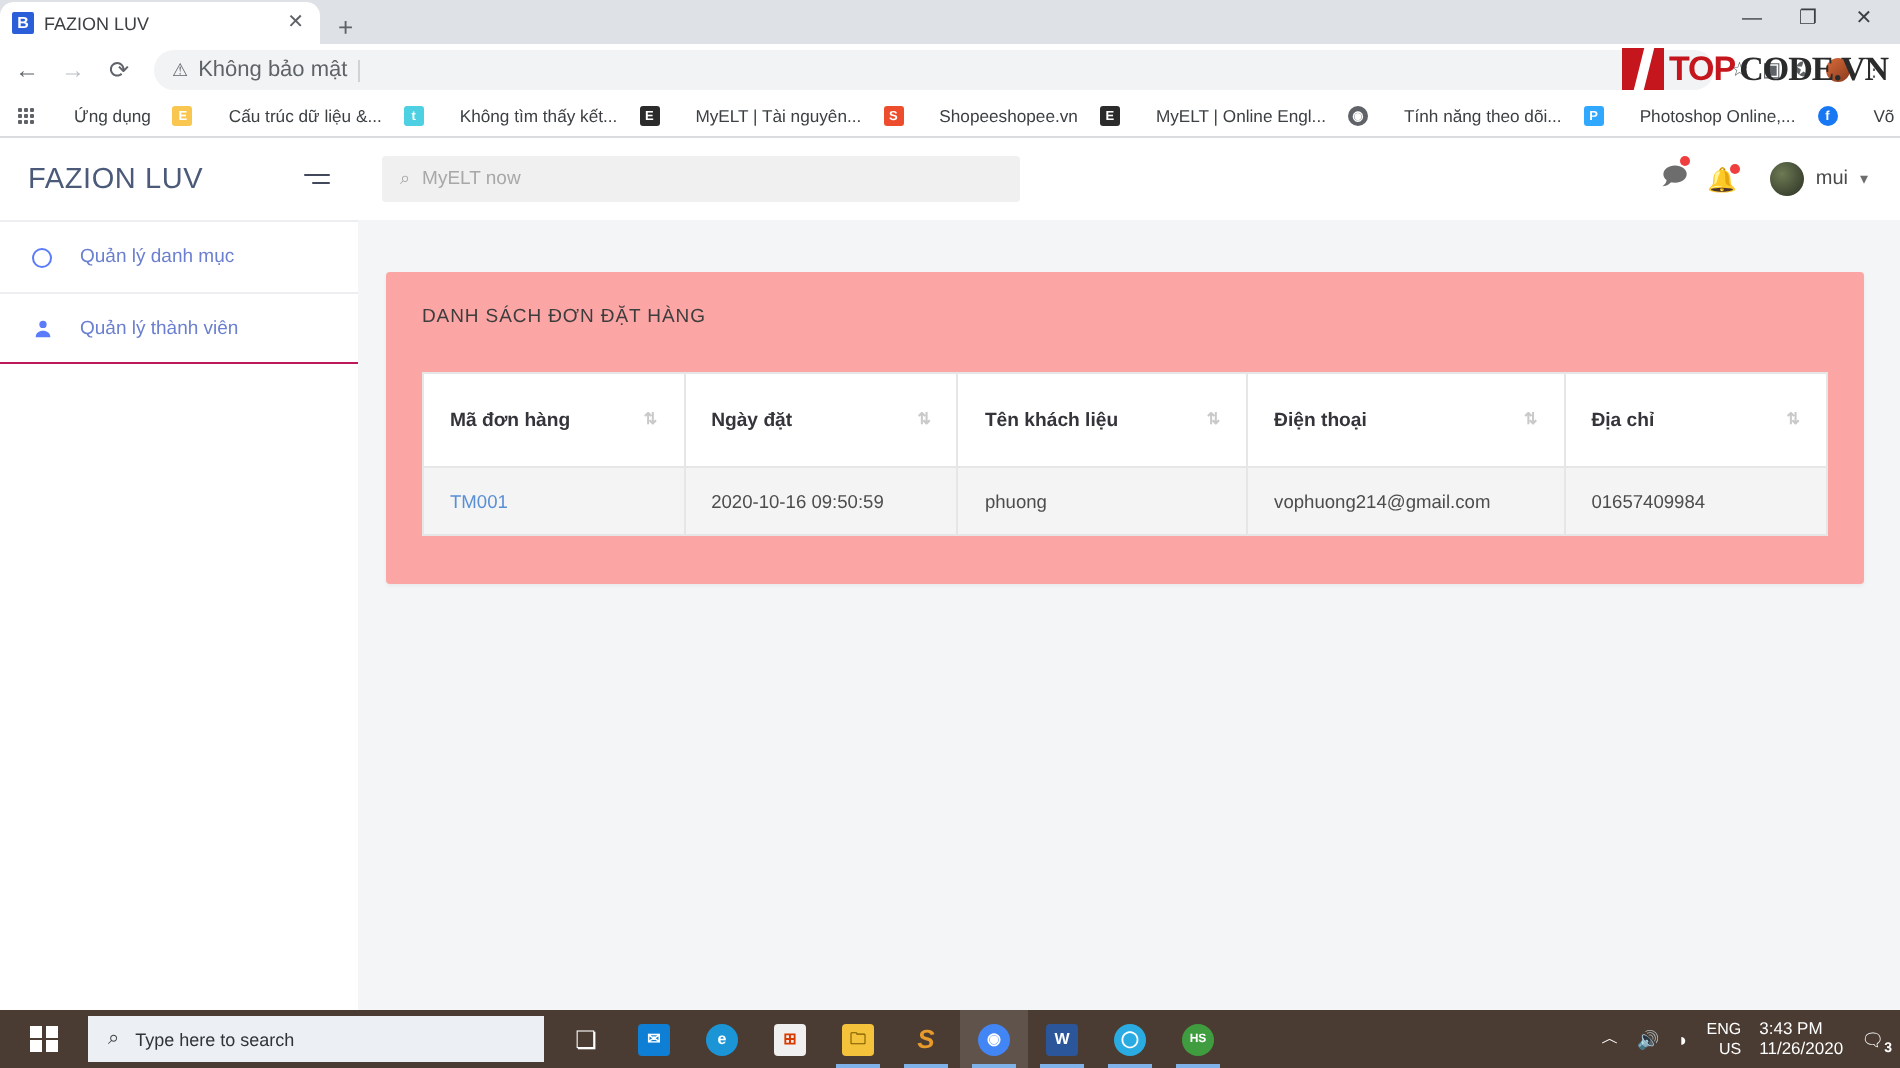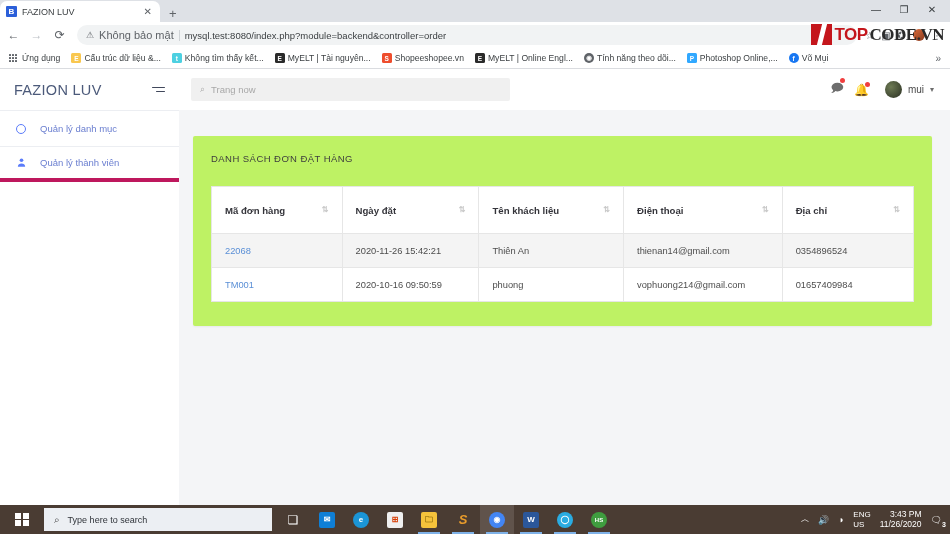--- a/index.html
+++ b/index.html
@@ -57,21 +57,21 @@
   .tb-icons span { font-size: 10px; color: #5f6368; }
   .avatar-sm {
     width: 12px; height: 12px; border-radius: 50%;
     background: linear-gradient(140deg,#d96b3a,#8a3b1e);
   }
 
   .bookmarks {
     height: 21px; background: #ffffff; display: flex; align-items: center;
     padding: 0 5px; gap: 3px; border-bottom: 1px solid #dadce0; overflow: hidden;
   }
-  .bm { display: flex; align-items: center; gap: 3px; padding: 0 4px; white-space: nowrap; }
+  .bm { display: flex; align-items: center; gap: 18px; padding: 0 4px; white-space: nowrap; }
   .bm-label { font-size: 8.6px; color: #3c4043; }
   .bm-ico { width: 10px; height: 10px; border-radius: 1.5px; flex: 0 0 auto;
             font-size: 6.5px; color: #fff; display: flex; align-items: center;
             justify-content: center; font-weight: bold; }
   .grid-ico { display: grid; grid-template-columns: repeat(3,2px); grid-template-rows: repeat(3,2px);
               gap: 1px; width: 10px; }
   .grid-ico i { background: #5f6368; border-radius: 0.5px; display: block; width: 2px; height: 2px; }
   .bm-more { margin-left: auto; font-size: 10px; color: #5f6368; padding-right: 4px; }
 
   
@@ -146,21 +146,21 @@
   .caret { font-size: 8px; color: #6d6d6d; }
 
   
   .content { flex: 1; background: #f4f5f7; padding: 26px 18px 0 14px; position: relative; overflow: hidden; }
   .watermark-top {
     position: absolute; top: 4px; left: 0; right: 0; text-align: center;
     font-size: 17px; color: #d3d3d3; font-family: "Liberation Serif", serif;
     letter-spacing: 0.3px; pointer-events: none;
   }
   .card {
-    background: #bef264; border-radius: 2px; padding: 17px 18px 24px 18px;
+    background: #fca5a5; border-radius: 2px; padding: 17px 18px 24px 18px;
     box-shadow: 0 1px 2px rgba(0,0,0,0.05);
   }
   .card-title {
     font-size: 9.5px; color: #3d3d3d; letter-spacing: 0.45px;
     margin-bottom: 22px; font-weight: normal;
   }
 
   table { border-collapse: collapse; width: 100%; table-layout: fixed; }
   thead th {
     border: 1px solid #e6e6e6; height: 47px; text-align: left;
@@ -209,23 +209,23 @@
   .tb-app.active { background: rgba(255,255,255,0.12); }
   .tb-app.open::after {
     content: ""; position: absolute; bottom: 0; left: 6px; right: 6px;
     height: 2px; background: #7fb2e8;
   }
   .appico { width: 16px; height: 16px; border-radius: 2px; display: flex;
             align-items: center; justify-content: center; font-size: 8px;
             color: #fff; font-weight: bold; }
   .tray { margin-left: auto; display: flex; align-items: center; gap: 9px; padding-right: 8px; }
   .tray span { font-size: 9px; color: #ffffff; }
-  .clock { text-align: right; line-height: 1.15; }
+  .clock { text-align: left; line-height: 1.15; }
   .clock div { font-size: 8.5px; color: #ffffff; }
-  .lang { text-align: left; line-height: 1.15; }
+  .lang { text-align: right; line-height: 1.15; }
   .lang div { font-size: 8px; color: #ffffff; }
   .notif-cnt { position: relative; }
   .notif-cnt b { position: absolute; right: -4px; bottom: -3px; font-size: 7px;
                  background: #4a3c33; color: #fff; }
 </style>
 </head>
 <body>
 
 <div class="browser">
 
@@ -244,21 +244,20 @@
   </div>
 
   <div class="toolbar">
     <span class="navbtn">←</span>
     <span class="navbtn fwd">→</span>
     <span class="navbtn">⟳</span>
     <div class="omnibox">
       <span class="warn-ico">⚠</span>
       <span class="notsecure">Không bảo mật</span>
       <span class="omni-div"></span>
-      <span class="omni-url">mysql.test:8080/index.php?module=backend&amp;controller=order</span>
     </div>
     <div class="tb-icons">
       <span>☆</span>
       <span>▣</span>
       <span>✪</span>
       <span class="avatar-sm"></span>
       <span>⋮</span>
     </div>
   </div>
 
@@ -328,37 +327,37 @@
             <i></i>
           </span>
       </div>
 
       <div class="nav-item">
         <span class="nav-ico">
             <span class="ico-circle"></span>
           </span>
         <span class="nav-label">Quản lý danh mục</span>
       </div>
-      <div class="nav-item" style="border-bottom:4px solid #be185d">
+      <div class="nav-item" style="border-bottom:1px solid #be185d">
         <span class="nav-ico">
           <svg width="11" height="11" viewBox="0 0 24 24" fill="#5b7cfa">
               <circle cx="12" cy="7" r="4"></circle>
               <path d="M4 21c0-4.4 3.6-7 8-7s8 2.6 8 7z"></path>
             </svg>
         </span>
         <span class="nav-label">Quản lý thành viên</span>
       </div>
     </div>
 
     <div class="main">
 
       <div class="topbar">
         <div class="searchbox">
           <span class="srch-ico">⌕</span>
-          <span class="srch-ph">Trang now</span>
+          <span class="srch-ph">MyELT now</span>
         </div>
         <span class="topbar-spacer"></span>
         <span class="tb-act">
           <span class="msg-ico">🗩</span>
           <span class="badge-dot"></span>
         </span>
         <span class="tb-act">
           <span class="bell-ico">🔔</span>
           <span class="badge-dot"></span>
         </span>
@@ -411,27 +410,20 @@
                 <th>
                   <span class="th-inner">
                     <span>Địa chỉ</span>
                     <span class="sort-ico">⇅</span>
                   </span>
                 </th>
               </tr>
             </thead>
             <tbody>
               <tr>
-                <td class="link-cell">22068</td>
-                <td>2020-11-26 15:42:21</td>
-                <td>Thiên An</td>
-                <td>thienan14@gmail.com</td>
-                <td>0354896524</td>
-              </tr>
-              <tr>
                 <td class="link-cell">TM001</td>
                 <td>2020-10-16 09:50:59</td>
                 <td>phuong</td>
                 <td>vophuong214@gmail.com</td>
                 <td>01657409984</td>
               </tr>
             </tbody>
           </table>
         </div>
       </div>

